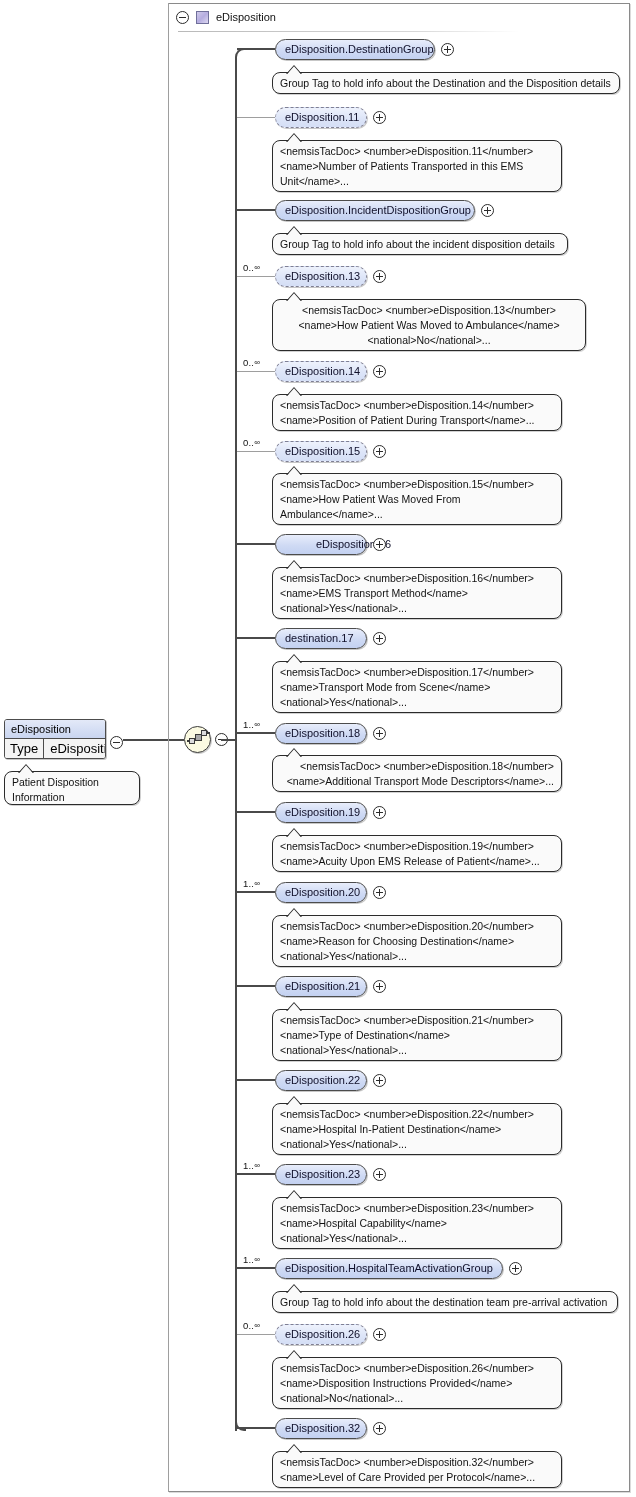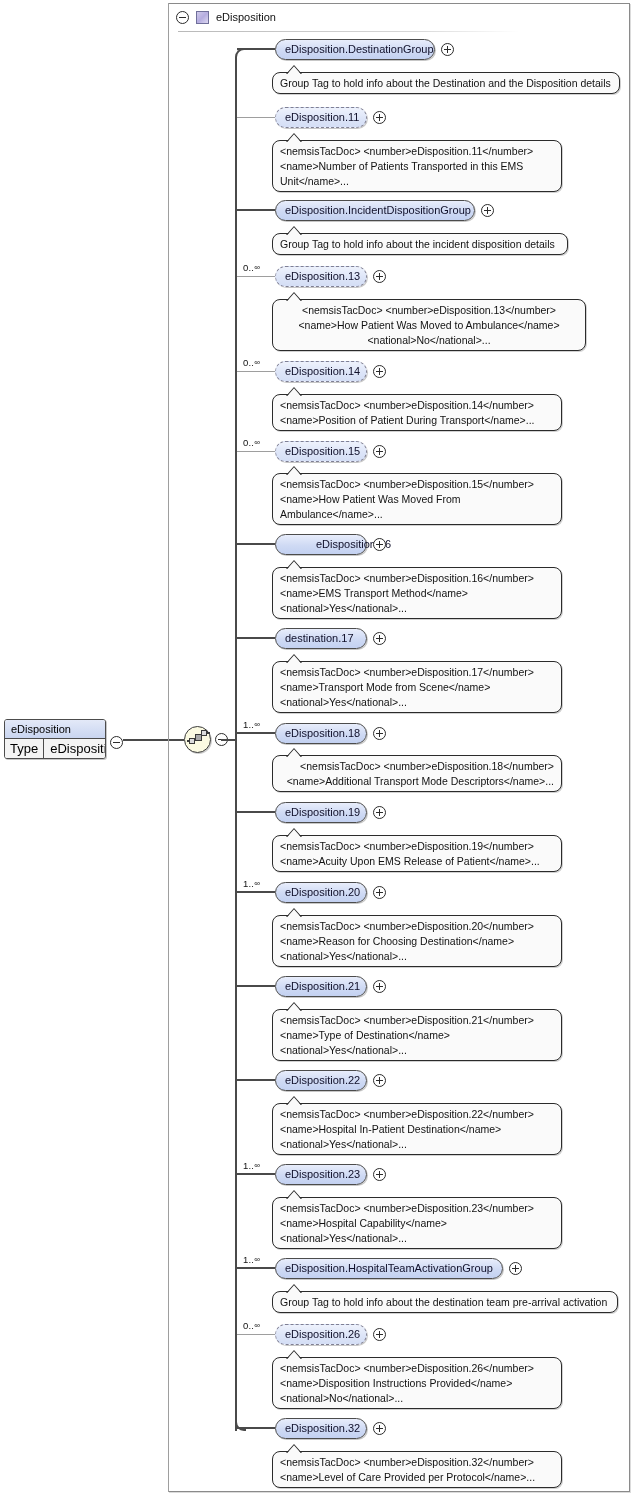--- a/index.html
+++ b/index.html
@@ -276,20 +276,22 @@
 
   <div class="root-box">
     <div class="rb-title">eDisposition</div>
     <div class="rb-typerow">
       <div class="rb-typelabel">Type</div>
       <div class="rb-typevalue">eDisposition</div>
     </div>
   </div>
   <div class="toggle" style="left:110px;top:736px;"></div>
 
+  <div class="anno" style="left:4px;top:771px;width:136px;height:34px;">Patient Disposition
+Information</div>
 
   <div class="ln thick" style="left:123px;top:739px;width:61px;height:2px;"></div>
   <div class="ln thin" style="left:168px;top:3px;width:1px;height:1489px;background:#9e9e9e;"></div>
 
   <div class="compositor">
     <div class="comp-dot" style="left:4px;top:11px;width:6px;height:6px;"></div>
     <div class="comp-dot" style="left:10px;top:7px;width:7px;height:7px;background:#a8a8a8;"></div>
     <div class="comp-dot" style="left:16px;top:3px;width:6px;height:6px;"></div>
     <div class="comp-line" style="left:2px;top:13px;width:3px;height:2px;"></div>
     <div class="comp-line" style="left:21px;top:5px;width:4px;height:2px;"></div>

